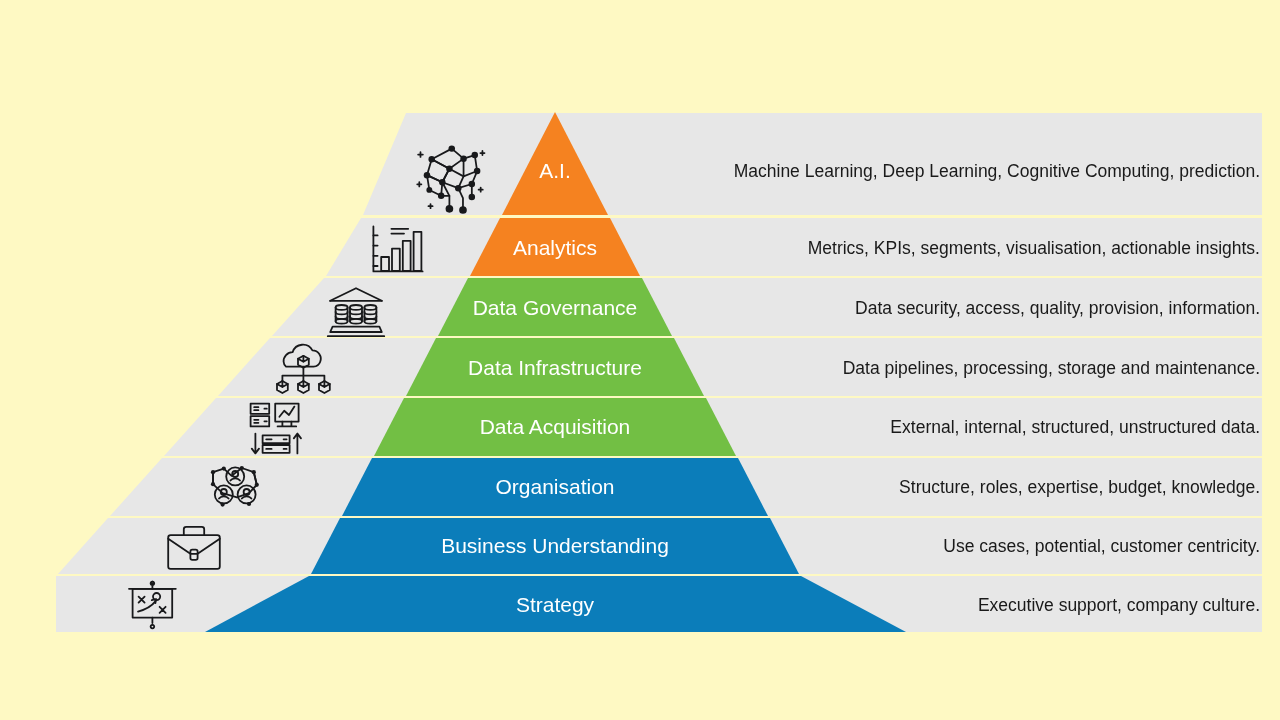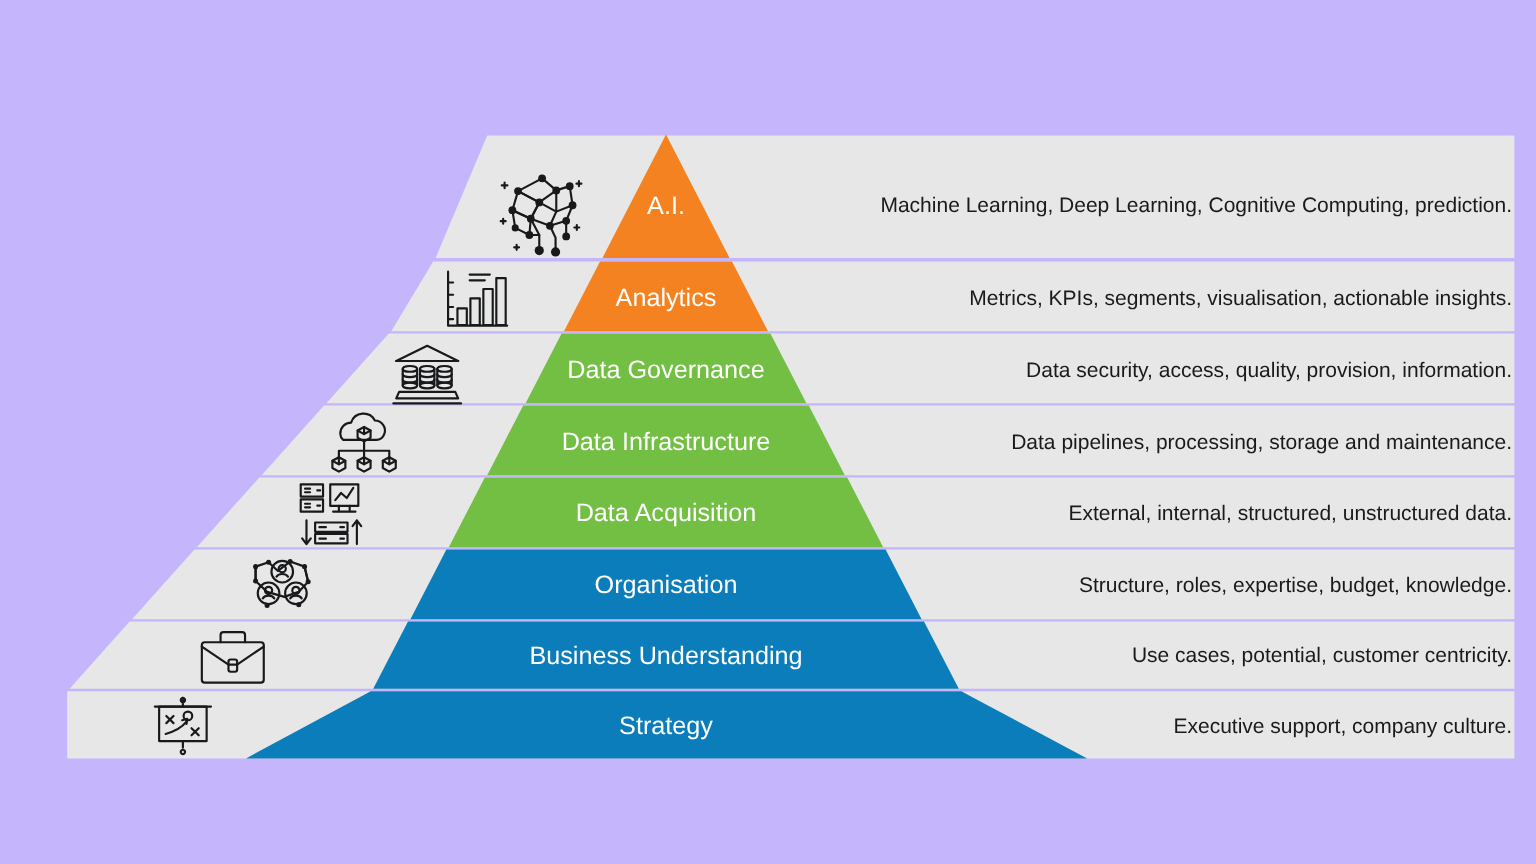--- a/index.html
+++ b/index.html
@@ -10,21 +10,21 @@
   body {
     width: 1280px;
     height: 720px;
     overflow: hidden;
     font-family: "Liberation Sans", sans-serif;
   }
   #stage {
     position: relative;
     width: 1280px;
     height: 720px;
-    background: #c4b5fd;
+    background: #fef9c3;
   }
   #diagram-svg {
     position: absolute;
     left: 0;
     top: 0;
     width: 1280px;
     height: 720px;
   }
   .band-text {
     font-family: "Liberation Sans", sans-serif;

